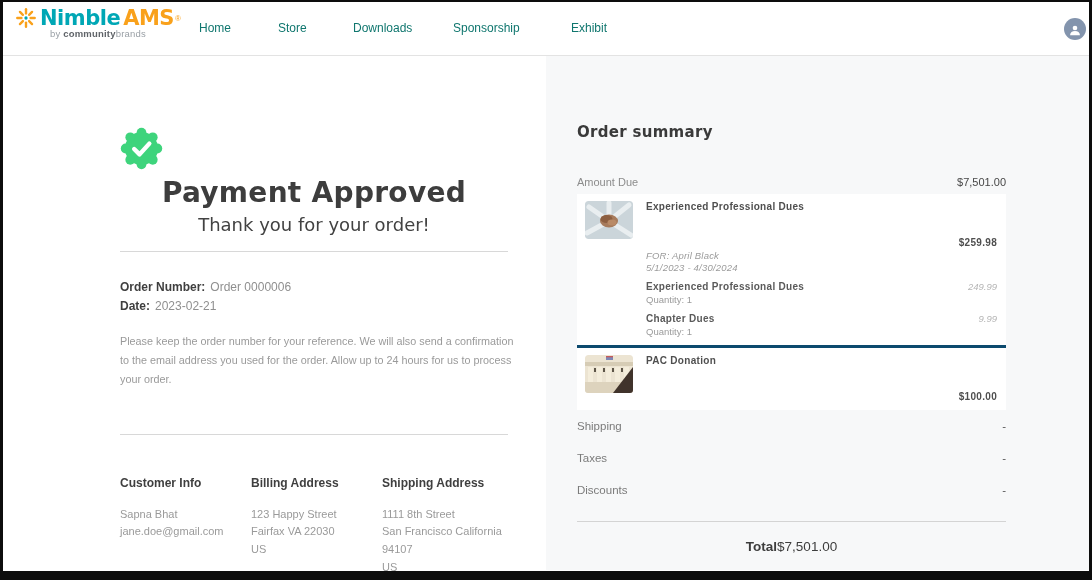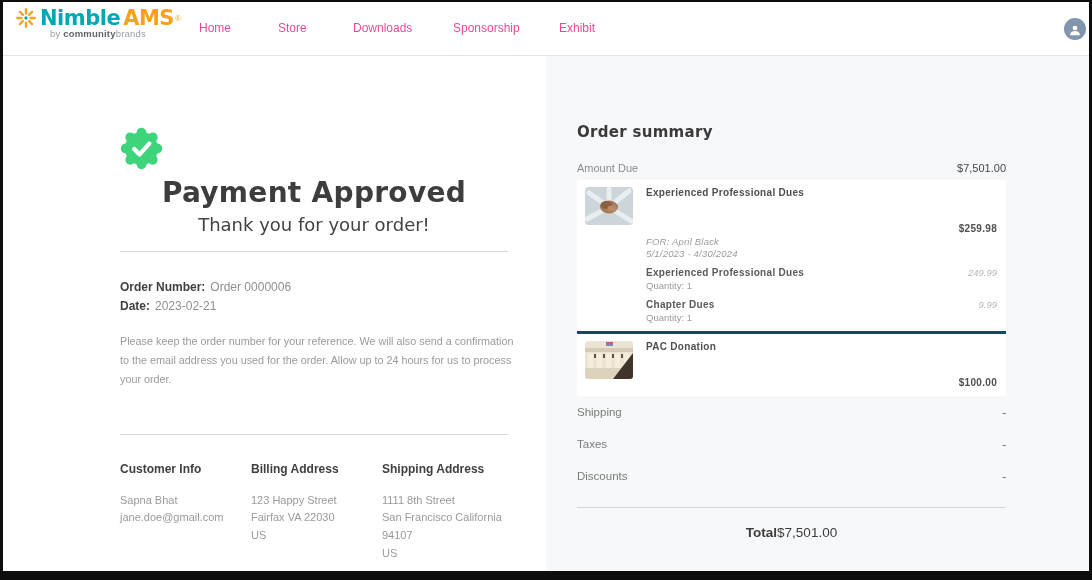--- a/index.html
+++ b/index.html
@@ -17,21 +17,21 @@
   }
   .logo { position:absolute; left:12px; top:4px; }
   .logo-row { display:flex; align-items:center; }
   .logo-star { width:22px; height:22px; margin-right:3px; }
   .logo-nimble { font-family:"DejaVu Sans", sans-serif; font-weight:700; font-size:21px; color:#00a7b5; letter-spacing:-0.5px; }
   .logo-ams { font-family:"DejaVu Sans", sans-serif; font-weight:700; font-size:21px; color:#f9a11b; letter-spacing:-0.5px; margin-left:3px; }
   .logo-reg { font-size:8px; color:#f9a11b; vertical-align:top; margin-left:1px; }
   .logo-byline { font-size:9.5px; color:#9aa0a6; text-align:center; margin-top:-2px; letter-spacing:0.2px; }
   .logo-byline b { color:#5f6368; font-weight:700; }
   .nav-link {
-    position:absolute; top:19px; font-size:12px; color:#ec4899;
+    position:absolute; top:19px; font-size:12px; color:#0f766e;
     text-decoration:none; cursor:pointer;
   }
   .avatar {
     position:absolute; right:3px; top:16px; width:22px; height:22px;
     border-radius:50%; background:#8394ad; display:flex; align-items:center;
     justify-content:center; cursor:pointer; overflow:hidden;
   }
   .avatar svg { width:14px; height:14px; margin-top:2px; }
   
   .content { position:relative; height:514px; }
@@ -45,34 +45,34 @@
   .subhead {
     font-family:"DejaVu Sans", sans-serif; font-size:18px; font-weight:500;
     color:#424242; text-align:center; margin-top:5px;
   }
   .divider { border:none; border-top:1px solid #d8d8d8; margin-top:16px; }
   .meta { margin-top:26px; font-size:12px; line-height:1.55; }
   .meta b { color:#3f3f3f; font-weight:700; }
   .meta span { color:#8f8f8f; margin-left:5px; }
   .note { margin-top:17px; width:400px; font-size:10.8px; color:#9a9a9a; line-height:1.75; }
   .divider2 { border:none; border-top:1px solid #d8d8d8; margin-top:45px; }
-  .addr-grid { display:grid; grid-template-columns:131px 131px 1fr; margin-top:27px; }
+  .addr-grid { display:grid; grid-template-columns:131px 131px 1fr; margin-top:41px; }
   .addr-title { font-size:12px; font-weight:700; color:#3f3f3f; }
   .addr-lines { margin-top:16px; font-size:11px; color:#9a9a9a; line-height:1.6; }
   
   .right-panel {
     position:absolute; left:543px; top:0; width:543px; height:514px;
     background:#f7f8f9;
   }
   .right-inner { margin:0 83px 0 31px; }
   .summary-title {
     font-family:"DejaVu Sans", sans-serif; font-size:15px; font-weight:600;
     color:#3a3a3a; padding-top:67px; letter-spacing:0.3px;
   }
-  .amount-row { display:flex; justify-content:space-between; margin-top:21px; font-size:11px; }
+  .amount-row { display:flex; justify-content:space-between; margin-top:35px; font-size:11px; }
   .amount-label { color:#8c8c8c; }
   .amount-value { color:#474747; }
   .items-card { background:#fff; margin-top:6px; }
   .item { display:flex; padding:7px 9px 8px 8px; }
   .item.second { border-top:3px solid #0c4a6e; }
   .thumb { width:48px; height:38px; border-radius:3px; flex:none; margin-right:13px; overflow:hidden; }
   .item-body { flex:1; min-width:0; }
   .head-line { display:flex; justify-content:space-between; align-items:flex-start; }
   .item-title { font-size:10px; font-weight:700; color:#4f4f4f; letter-spacing:0.3px; }
   .item-price { font-size:10px; font-weight:700; color:#4f4f4f; letter-spacing:0.3px;margin-top:36px; }
@@ -115,21 +115,21 @@
         <span class="logo-ams">AMS</span>
         <span class="logo-reg">®</span>
       </div>
       <div class="logo-byline"><span>by</span> <b>community</b><span>brands</span></div>
     </div>
 
     <a class="nav-link" style="left:196px">Home</a>
     <a class="nav-link" style="left:275px">Store</a>
     <a class="nav-link" style="left:350px">Downloads</a>
     <a class="nav-link" style="left:450px">Sponsorship</a>
-    <a class="nav-link" style="left:556px">Exhibit</a>
+    <a class="nav-link" style="left:568px">Exhibit</a>
 
     <div class="avatar">
       <svg viewBox="0 0 24 24" fill="#fff">
         <circle cx="12" cy="8.5" r="4"></circle>
         <path d="M3.5 21c0-4.7 3.8-7.2 8.5-7.2s8.5 2.5 8.5 7.2z"></path>
       </svg>
     </div>
   </header>
 
   <div class="content">

